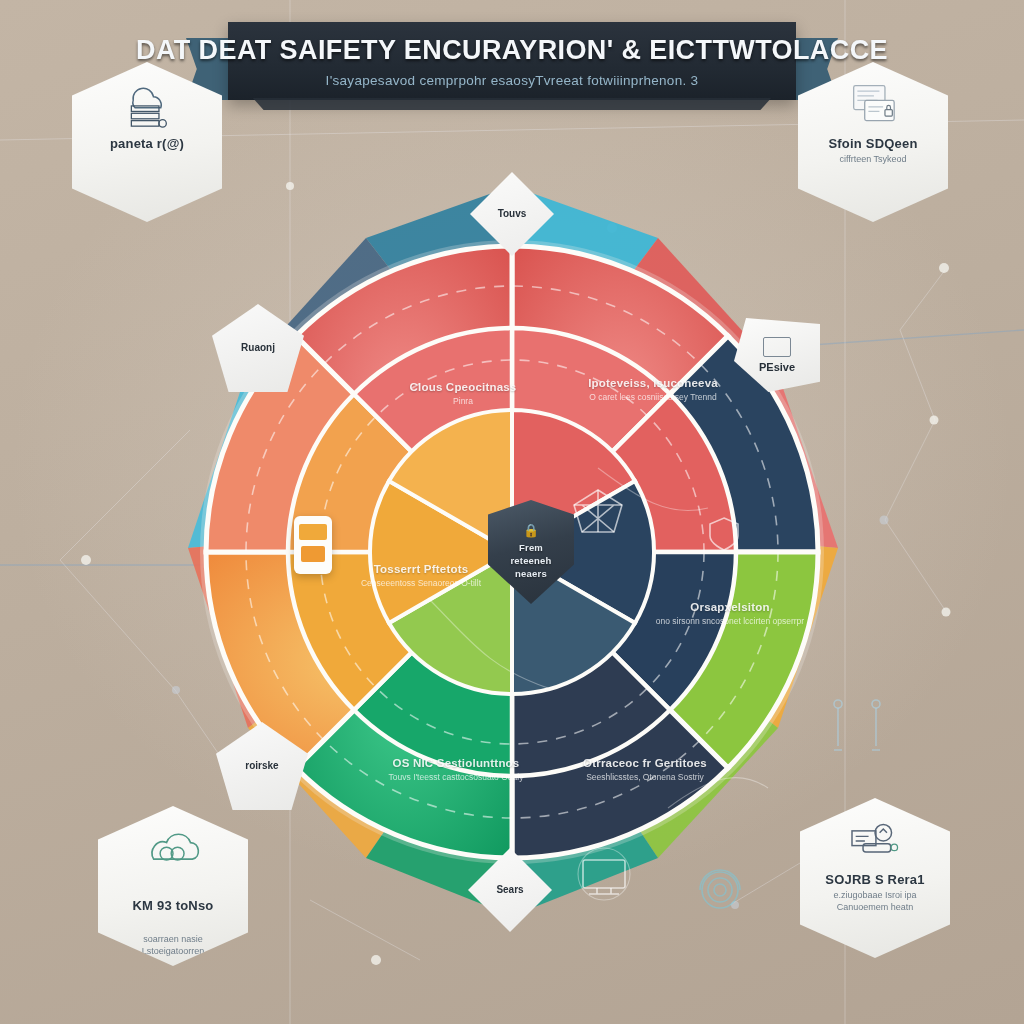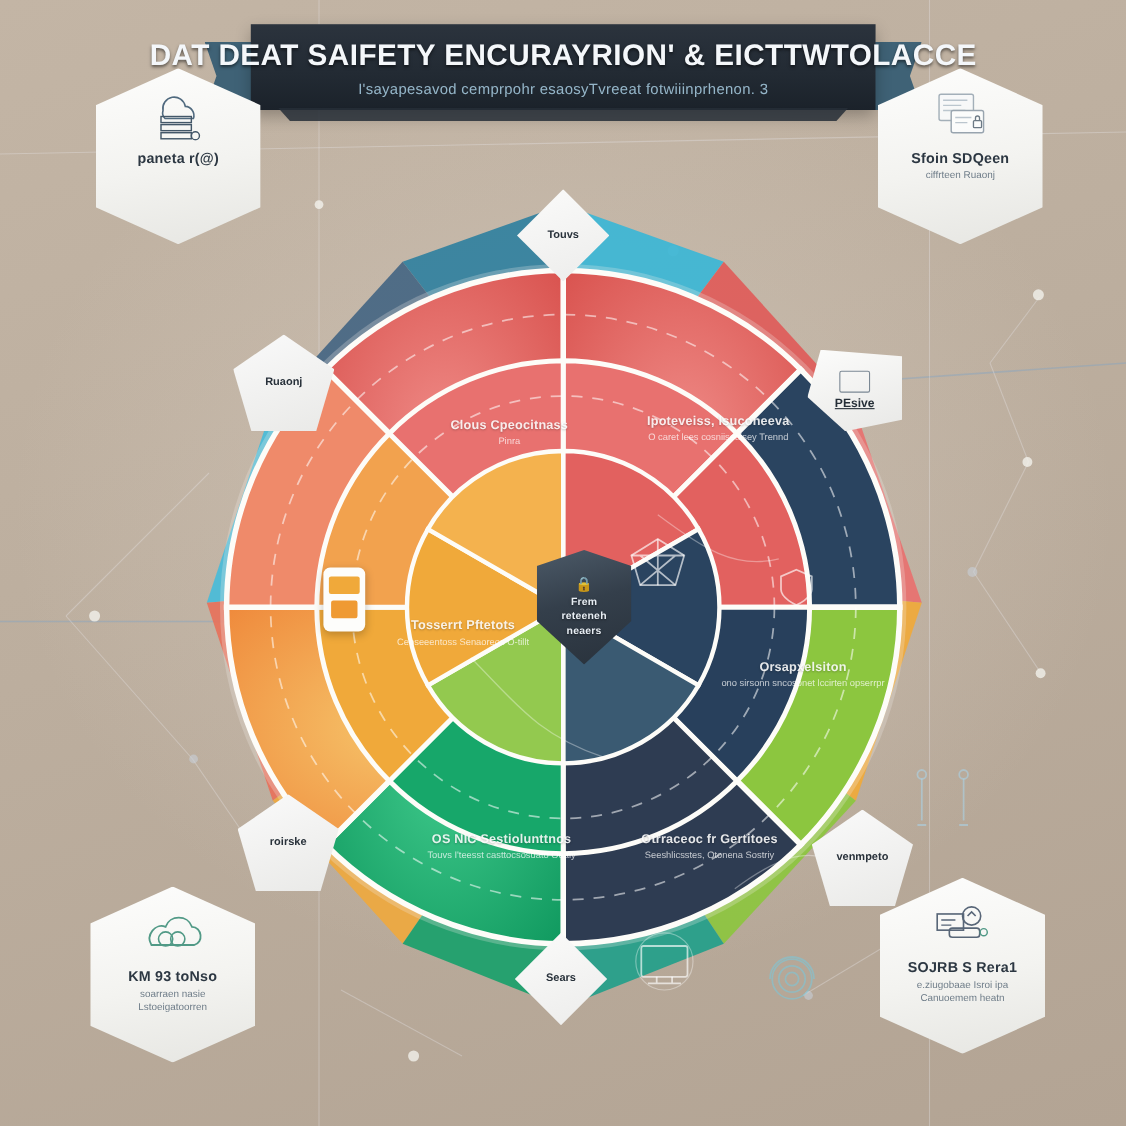--- a/index.html
+++ b/index.html
@@ -105,21 +105,21 @@
     display:flex;align-items:center;justify-content:center;text-align:center;
   }
   .pent .dt{font-size:10px;font-weight:bold;color:#28313a;max-width:64px;line-height:1.25;}
   .tag{
     position:absolute;width:86px;height:74px;
     background:linear-gradient(160deg,#fcfcfb 0%,#e8e8e6 100%);
     clip-path:polygon(14% 0,100% 8%,100% 86%,40% 100%,0 58%);
     box-shadow:0 5px 12px rgba(0,0,0,.2);
     display:flex;flex-direction:column;align-items:center;justify-content:center;
   }
-  .tag .dt{font-size:11px;font-weight:bold;color:#262f38;text-decoration:underline;}
+  .tag .dt{font-size:11px;font-weight:bold;color:#262f38;}
   .tag .mini{width:26px;height:18px;border:1.4px solid #7b8894;border-radius:2px;margin-bottom:4px;}
 
   
   .caption{
     position:absolute;left:0;right:0;bottom:20px;text-align:center;
   }
   .caption .logo{
     display:inline-block;border:2px solid #2f4a5e;color:#2f4a5e;font-weight:bold;
     font-size:21px;padding:0 5px;margin-right:4px;vertical-align:middle;
     background:rgba(255,255,255,.35);
@@ -318,21 +318,21 @@
   </div>
   <div class="seg-label" style="left:356px;top:756px;width:200px;">
     <div class="t">OS NIC Sestiolunttnos</div>
     <div class="d">Touvs I'teesst casttocsosuato Oeaiy</div>
   </div>
   <div class="seg-label" style="left:326px;top:562px;width:190px;">
     <div class="t">Tosserrt Pftetots</div>
     <div class="d">Ceoseeentoss Senaoreos  O-tillt</div>
   </div>
 
-  <div class="hexbadge" style="left:87px;top:62px;">
+  <div class="hexbadge" style="left:72px;top:62px;">
     <svg class="ico" viewBox="0 0 62 50">
       <path d="M16,20 a11,11 0 0 1 22,-4 a9,9 0 0 1 8,12 H18 a8,8 0 0 1 -2,-8 z" fill="none" stroke="#3e5a72" stroke-width="1.6"></path>
       <rect x="14" y="26" width="30" height="6" fill="none" stroke="#2f4559" stroke-width="1.4"></rect>
       <rect x="14" y="34" width="30" height="6" fill="none" stroke="#2f4559" stroke-width="1.4"></rect>
       <rect x="14" y="42" width="30" height="6" fill="none" stroke="#2f4559" stroke-width="1.4"></rect>
       <circle cx="48" cy="45" r="4" fill="none" stroke="#2f4559" stroke-width="1.4"></circle>
     </svg>
     <div class="bt">paneta r(@)</div>
     <div class="bs"></div>
   </div>
@@ -340,24 +340,24 @@
   <div class="hexbadge" style="left:798px;top:62px;">
     <svg class="ico" viewBox="0 0 62 50">
       <rect x="10" y="4" width="34" height="26" rx="2" fill="#f7f8f9" stroke="#9aa7b2" stroke-width="1.4"></rect>
       <path d="M14,10 h24 M14,15 h18 M14,20 h22" stroke="#b4c0ca" stroke-width="1.4"></path>
       <rect x="22" y="20" width="32" height="22" rx="2" fill="#fbfcfc" stroke="#8e9ca8" stroke-width="1.4"></rect>
       <path d="M26,27 h16 M26,32 h12" stroke="#b4c0ca" stroke-width="1.4"></path>
       <rect x="44" y="30" width="8" height="7" rx="1" fill="none" stroke="#5d6c79" stroke-width="1.3"></rect>
       <path d="M46,30 v-2.5 a2,2 0 0 1 4,0 V30" fill="none" stroke="#5d6c79" stroke-width="1.3"></path>
     </svg>
     <div class="bt">Sfoin SDQeen</div>
-    <div class="bs">ciffrteen Ruaonj</div>
-  </div>
-
-  <div class="hexbadge" style="left:82px;top:806px;">
+    <div class="bs">ciffrteen Tsykeod</div>
+  </div>
+
+  <div class="hexbadge" style="left:98px;top:806px;gap:18px;">
     <svg class="ico" viewBox="0 0 62 50">
       <path d="M10,36 C4,26 14,14 24,18 C28,6 46,6 50,18 C60,18 62,34 52,36 Z" fill="none" stroke="#3f8f7a" stroke-width="1.8"></path>
       <circle cx="24" cy="30" r="7" fill="none" stroke="#3f8f7a" stroke-width="1.6"></circle>
       <circle cx="36" cy="30" r="7" fill="none" stroke="#3f8f7a" stroke-width="1.6"></circle>
     </svg>
     <div class="bt">KM 93 toNso</div>
     <div class="bs">soarraen nasie
 Lstoeigatoorren</div>
   </div>
 
@@ -389,18 +389,15 @@
   </div>
 
   <div class="diamond" style="left:468px;top:848px;">
     <div class="dt">Sears</div>
   </div>
 
   <div class="pent" style="left:216px;top:722px;">
     <div class="dt">roirske</div>
   </div>
 
-  <div class="pent" style="left:738px;top:736px;">
-    <div class="dt">venmpeto</div>
-  </div>
 
 
 </div>
 
 </body></html>

